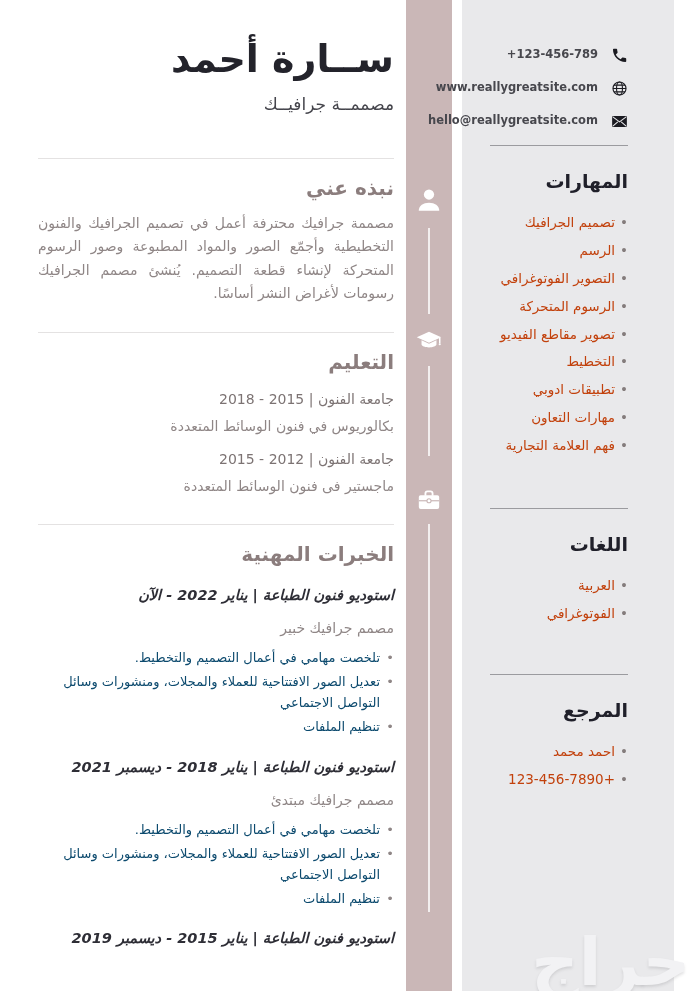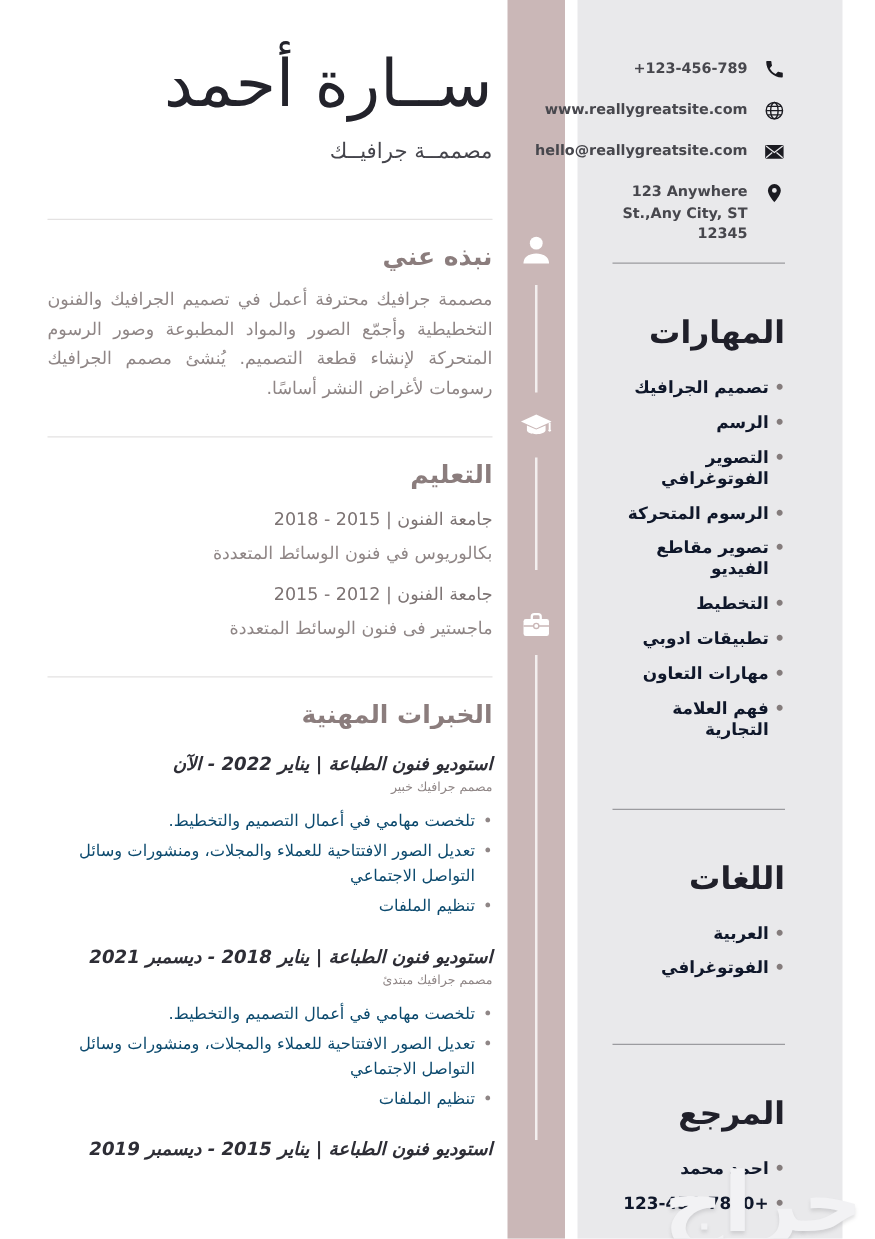--- a/index.html
+++ b/index.html
@@ -8,34 +8,34 @@
     background:#ffffff;font-family:"DejaVu Sans",sans-serif;
     -webkit-font-smoothing:antialiased;
   }
   *{box-sizing:border-box;}
 
   
   .main{
     position:absolute;left:0;top:0;width:406px;height:100%;
     padding:0 12px 0 38px;direction:rtl;text-align:right;
   }
-  .name{margin-top:36px;font-size:52px;font-weight:400;color:#23232b;line-height:1.25;letter-spacing:0;}
+  .name{margin-top:36px;font-size:38px;font-weight:700;color:#23232b;line-height:1.25;letter-spacing:0;}
   .subtitle{margin-top:10px;font-size:17px;color:#45454c;letter-spacing:2px;}
   .mdiv{border-top:1px solid #e4e2e2;height:0;}
   .mdiv.d1{margin-top:44px;}
   .mdiv.d2{margin-top:26px;}
   .mdiv.d3{margin-top:30px;}
   .m-heading{margin-top:17px;font-size:20px;font-weight:700;color:#8b7d7d;}
   .about-text{margin-top:12px;font-size:14px;line-height:1.68;color:#8f8686;text-align:justify;}
   .edu-line{margin-top:17px;font-size:14px;color:#7c7373;}
   .edu-degree{margin-top:11px;font-size:14px;color:#8f8686;}
   .edu-entry + .edu-entry{margin-top:10px;}
   .job{margin-top:19px;}
   .job-title{font-size:14.5px;font-weight:700;color:#2e2e36;line-height:1.5;font-style:italic;}
-  .job-role{margin-top:1px;font-size:10px;color:#8f8686;}
+  .job-role{margin-top:14px;font-size:14px;color:#8f8686;}
   .bullets{margin:12px 0 0 0;padding:0;list-style:none;}
   .bullets li{
     position:relative;padding-right:14px;margin-top:3px;
     font-size:13px;line-height:1.6;color:#0c4a6e;
   }
   .bullets li::before{content:"•";position:absolute;right:0;top:0;color:#8f8686;}
 
   
   .stripe{position:absolute;left:406px;top:0;width:46px;height:100%;background:#cab7b7;}
   .stripe .icon{position:absolute;left:50%;transform:translateX(-50%);}
@@ -54,23 +54,23 @@
     padding:46px 46px 0 28px;
   }
   .contact-row{display:flex;align-items:flex-start;gap:13px;margin-bottom:15px;}
   .contact-icon{flex:none;width:17px;height:17px;color:#1b1b21;margin-top:1px;}
   .contact-icon svg{width:100%;height:100%;display:block;}
   .contact-text{flex:1;direction:ltr;text-align:right;font-size:11.5px;font-weight:700;color:#47474d;line-height:1.45;}
   .sdiv{border-top:1px solid #9b9b9f;height:0;}
   .sdiv.sd1{margin-top:7px;}
   .sdiv.sd2{margin-top:54px;}
   .sdiv.sd3{margin-top:52px;}
-  .s-heading{margin-top:40px;font-size:25px;font-weight:700;color:#20202a;}
+  .s-heading{margin-top:24px;font-size:19px;font-weight:700;color:#20202a;}
   .side-list{margin-top:22px;}
-  .side-item{position:relative;padding-right:13px;margin-bottom:11px;font-size:13.5px;line-height:1.25;color:#0f172a;font-weight:bold;}
+  .side-item{position:relative;padding-right:13px;margin-bottom:11px;font-size:13.5px;line-height:1.25;color:#c2410c;}
   .side-item::before{content:"•";position:absolute;right:0;top:0;color:#847c7c;}
   .ref-phone{direction:ltr;unicode-bidi:isolate;}
 
   .watermark{
     position:absolute;right:-16px;bottom:-10px;direction:rtl;
     font-size:66px;font-weight:700;color:#f2f2f4;
     text-shadow:0 2px 3px rgba(120,120,125,.22);letter-spacing:2px;
     pointer-events:none;
   }
   .stripe-svg{display:block;}
@@ -177,28 +177,20 @@
     </div>
     <div class="contact-row">
       <span class="contact-icon">
         <svg viewBox="0 0 24 24">
             <rect x="1.6" y="4.2" width="20.8" height="15.6" rx="1.6" fill="currentColor"></rect>
             <path d="M2.6 5.4 12 12.6l9.4-7.2M2.6 18.6l7-6M21.4 18.6l-7-6" stroke="#e9e9eb" stroke-width="1.5" fill="none"></path>
           </svg>
       </span>
       <span class="contact-text">hello@reallygreatsite.com</span>
     </div>
-    <div class="contact-row">
-      <span class="contact-icon">
-        <svg viewBox="0 0 24 24">
-            <path fill="currentColor" d="M12 1.8a7.3 7.3 0 0 0-7.3 7.3c0 5.4 7.3 13.1 7.3 13.1s7.3-7.7 7.3-13.1A7.3 7.3 0 0 0 12 1.8Zm0 9.9a2.7 2.7 0 1 1 0-5.4 2.7 2.7 0 0 1 0 5.4Z"></path>
-          </svg>
-      </span>
-      <span class="contact-text">123 Anywhere St.,Any City, ST 12345</span>
-    </div>
   </div>
 
   <div class="sdiv sd1"></div>
 
   <div class="s-heading">المهارات</div>
   <div class="side-list">
     <div class="side-item">تصميم الجرافيك</div>
     <div class="side-item">الرسم</div>
     <div class="side-item">التصوير الفوتوغرافي</div>
     <div class="side-item">الرسوم المتحركة</div>

